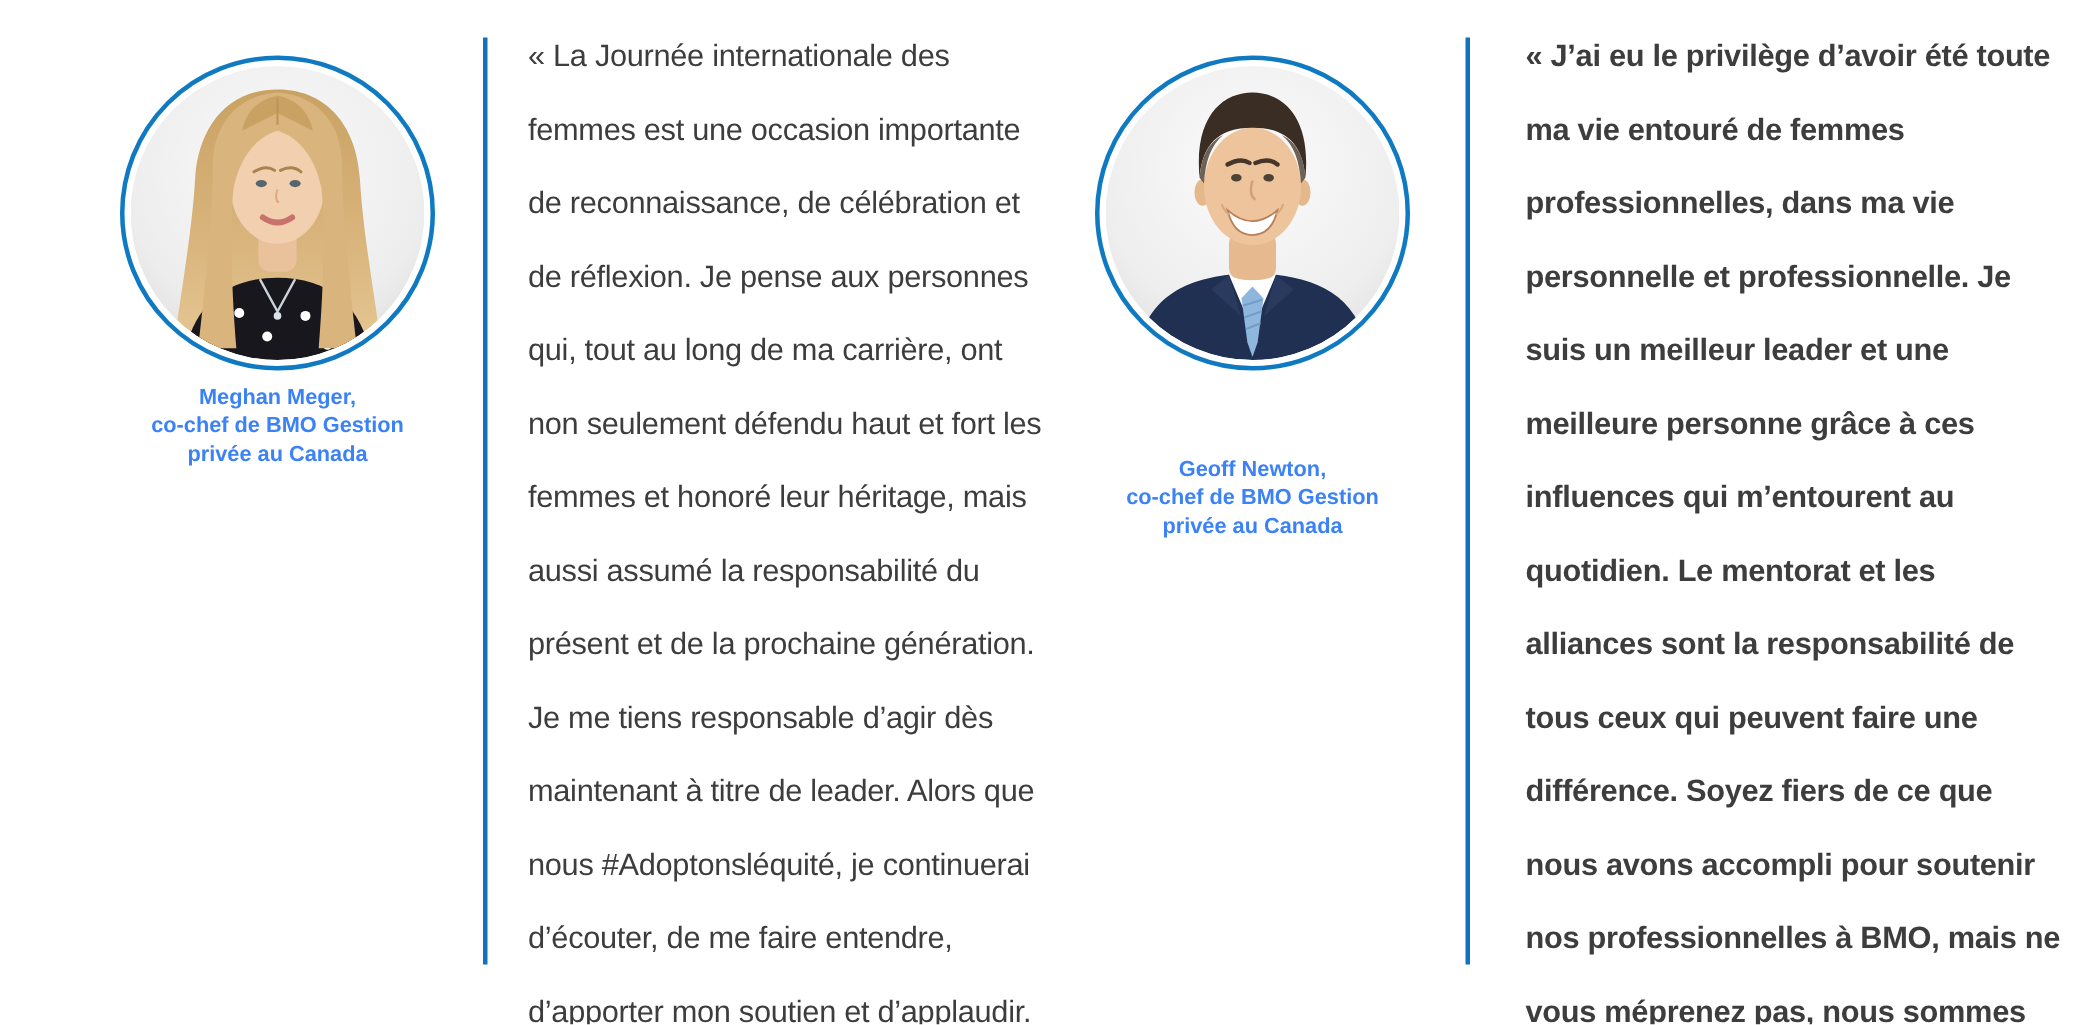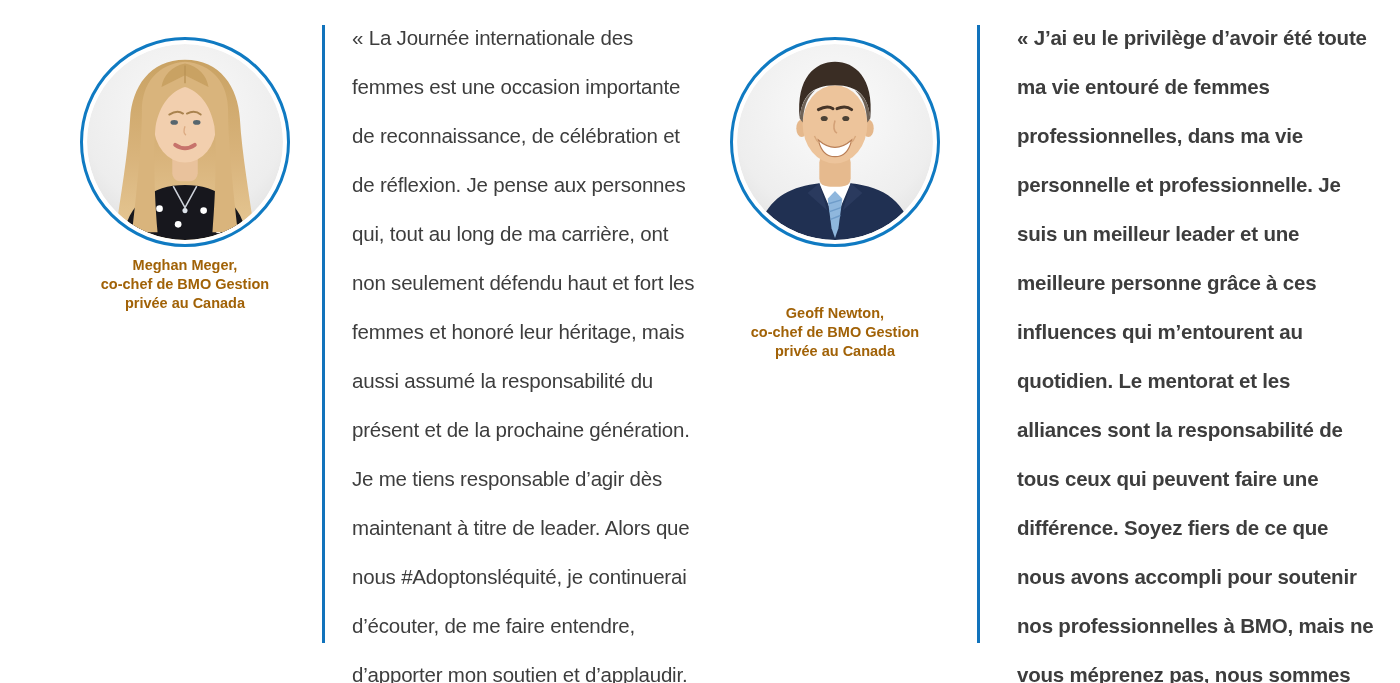--- a/index.html
+++ b/index.html
@@ -36,21 +36,21 @@
     width: 196px;
     height: 196px;
     border-radius: 50%;
     overflow: hidden;
     display: block;
   }
   .avatar-photo svg { display: block; width: 196px; height: 196px; }
   .caption {
     margin-top: 9px;
     text-align: center;
-    color: #a16207;
+    color: #3b82f6;
     font-weight: bold;
     font-size: 14.5px;
     line-height: 19px;
     letter-spacing: 0;
   }
   .divider {
     flex: 0 0 auto;
     width: 3px;
     height: 618px;
     margin-top: 25px;

